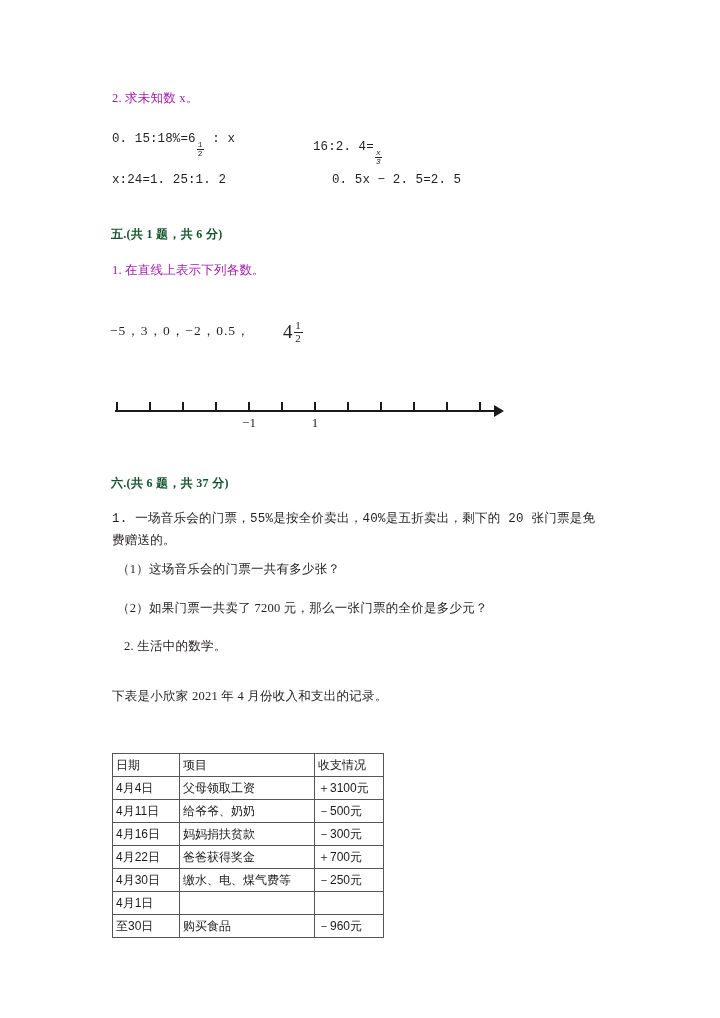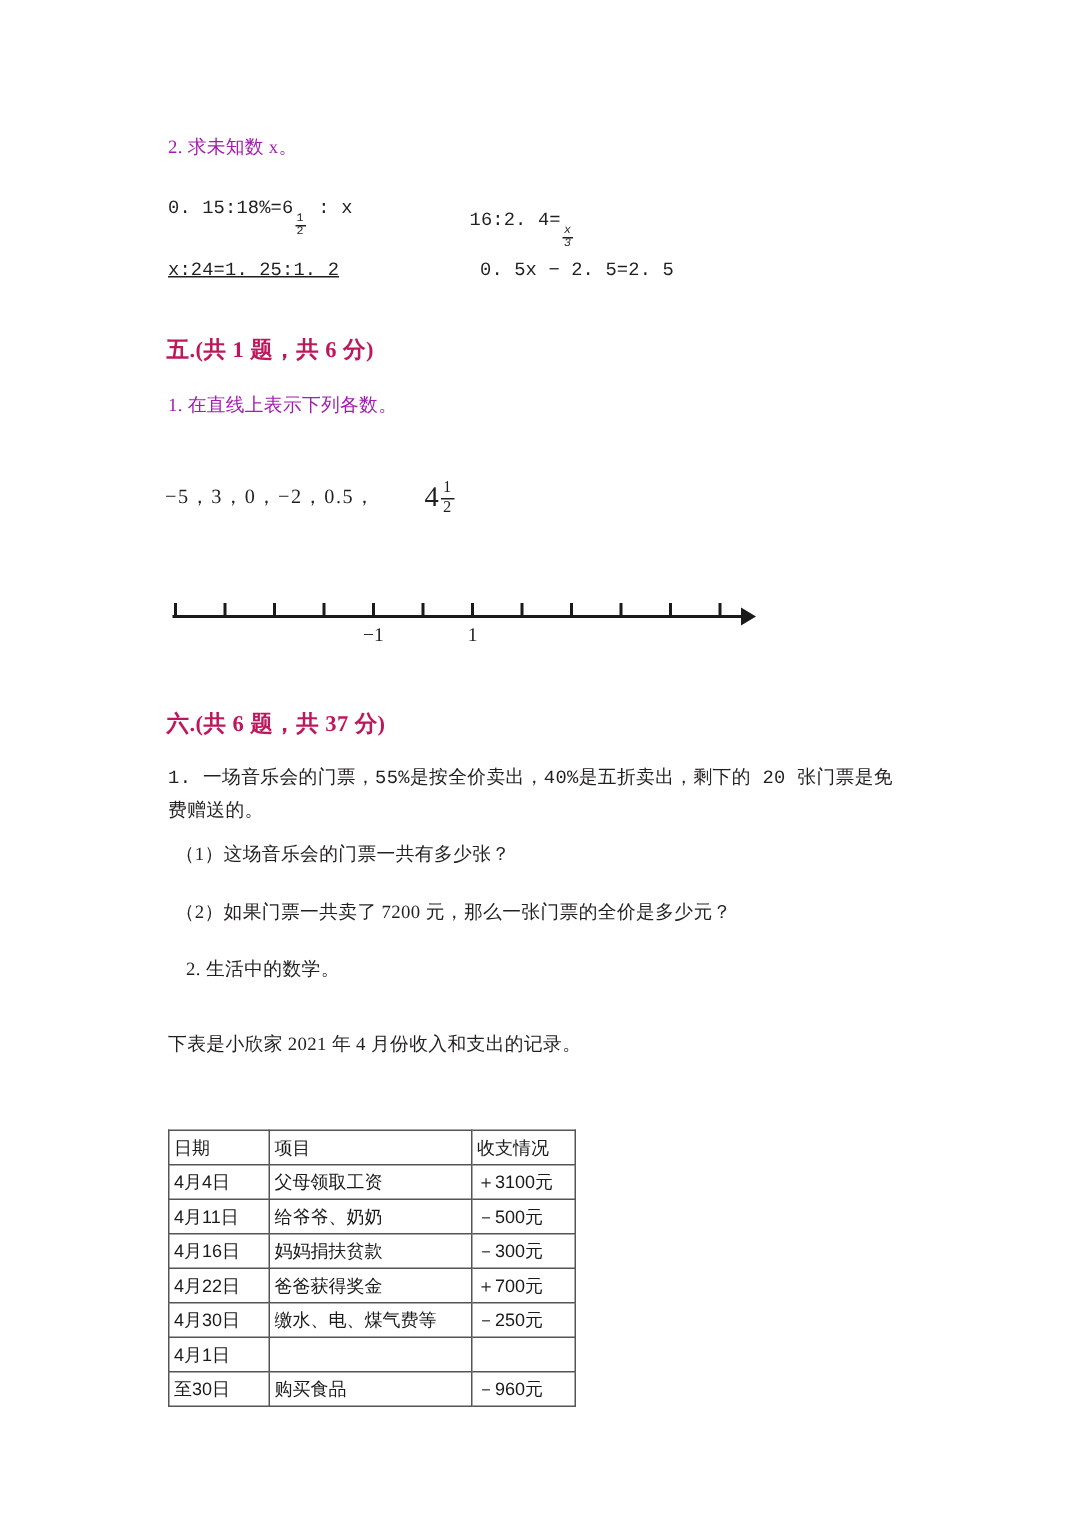--- a/index.html
+++ b/index.html
@@ -26,25 +26,25 @@
   .blk { position: absolute; }
 
   .q-label {
     font-size: 12.5px;
     line-height: 20px;
     letter-spacing: 0.2px;
     color: #a21caf;
     white-space: nowrap;
   }
   .section-head {
-    font-size: 15px;
+    font-size: 12px;
     font-weight: bold;
     line-height: 20px;
     letter-spacing: 0.3px;
-    color: #be185d;
+    color: #14532d;
     white-space: nowrap;
   }
   .body-text {
     font-size: 12.5px;
     line-height: 22px;
     letter-spacing: 0.25px;
     color: #231f20;
   }
   .mono-eq {
     font-family: "Liberation Mono", "DejaVu Sans Mono", monospace;
@@ -174,23 +174,23 @@
   </div>
 
   <div class="blk mono-eq" style="left:313px; top:140px;">
     <span>16:2. 4=</span><span class="frac italic">
         <span class="num">x</span>
         <span class="bar"></span>
         <span class="den">3</span>
       </span>
   </div>
 
-  <div class="blk mono-eq" style="left:112px; top:173px;text-decoration:underline;">x:24=1. 25:1. 2</div>
-
-  <div class="blk mono-eq" style="left:320px; top:173px;text-align:right;">0. 5x − 2. 5=2. 5</div>
+  <div class="blk mono-eq" style="left:112px; top:173px;">x:24=1. 25:1. 2</div>
+
+  <div class="blk mono-eq" style="left:332px; top:173px;text-align:right;">0. 5x − 2. 5=2. 5</div>
 
   <div class="blk section-head" style="left:111px; top:224px;">五.(共 1 题，共 6 分)</div>
 
   <div class="blk q-label" style="left:112px; top:260px;">1. 在直线上表示下列各数。</div>
 
   <div class="blk numlist" style="left:110px; top:322px;">−5，3，0，−2，0.5，</div>
 
   <div class="blk mixed" style="left:283px; top:320px;">
     <span class="whole">4</span>
       <span class="frac">

